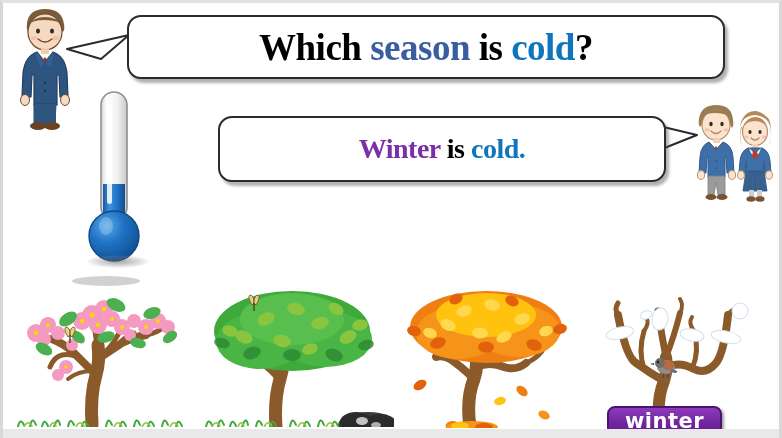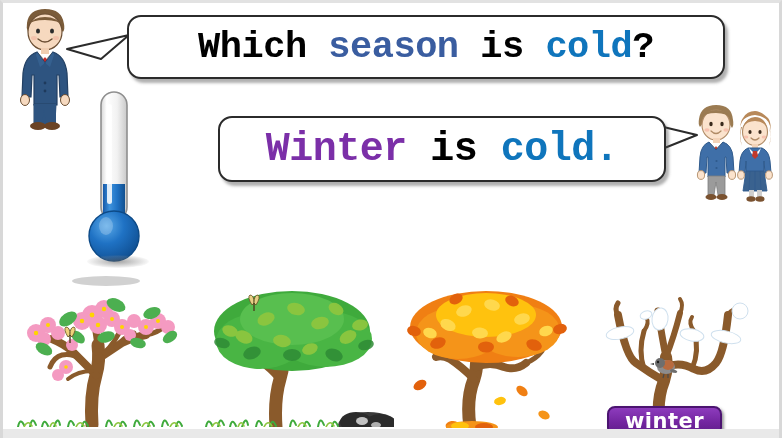--- a/index.html
+++ b/index.html
@@ -37,27 +37,27 @@
     box-shadow: 3px 4px 3px rgba(80,80,80,0.45);
     display: flex;
     align-items: center;
     justify-content: center;
     box-sizing: border-box;
   }
   .bubble-q { left: 124px; top: 12px; width: 598px; height: 64px; }
   .bubble-a { left: 215px; top: 113px; width: 448px; height: 66px; }
 
   .btxt {
-    font-family: Liberation Mono, monospace;
+    font-family: Liberation Serif, serif;
     font-weight: bold;
     white-space: nowrap;
     letter-spacing: -0.5px;
   }
   .bubble-q .btxt { font-size: 37px; }
-  .bubble-a .btxt { font-size: 40px; }
+  .bubble-a .btxt { font-size: 28px; }
   .w-black  { color: #000000; }
   .w-steel  { color: #3a5da0; }
   .w-blue   { color: #0f75bc; }
   .w-purple { color: #7b2fa8; }
 
   
   .tail-q {
     position: absolute;
     left: 58px; top: 30px;
     width: 70px; height: 28px;

